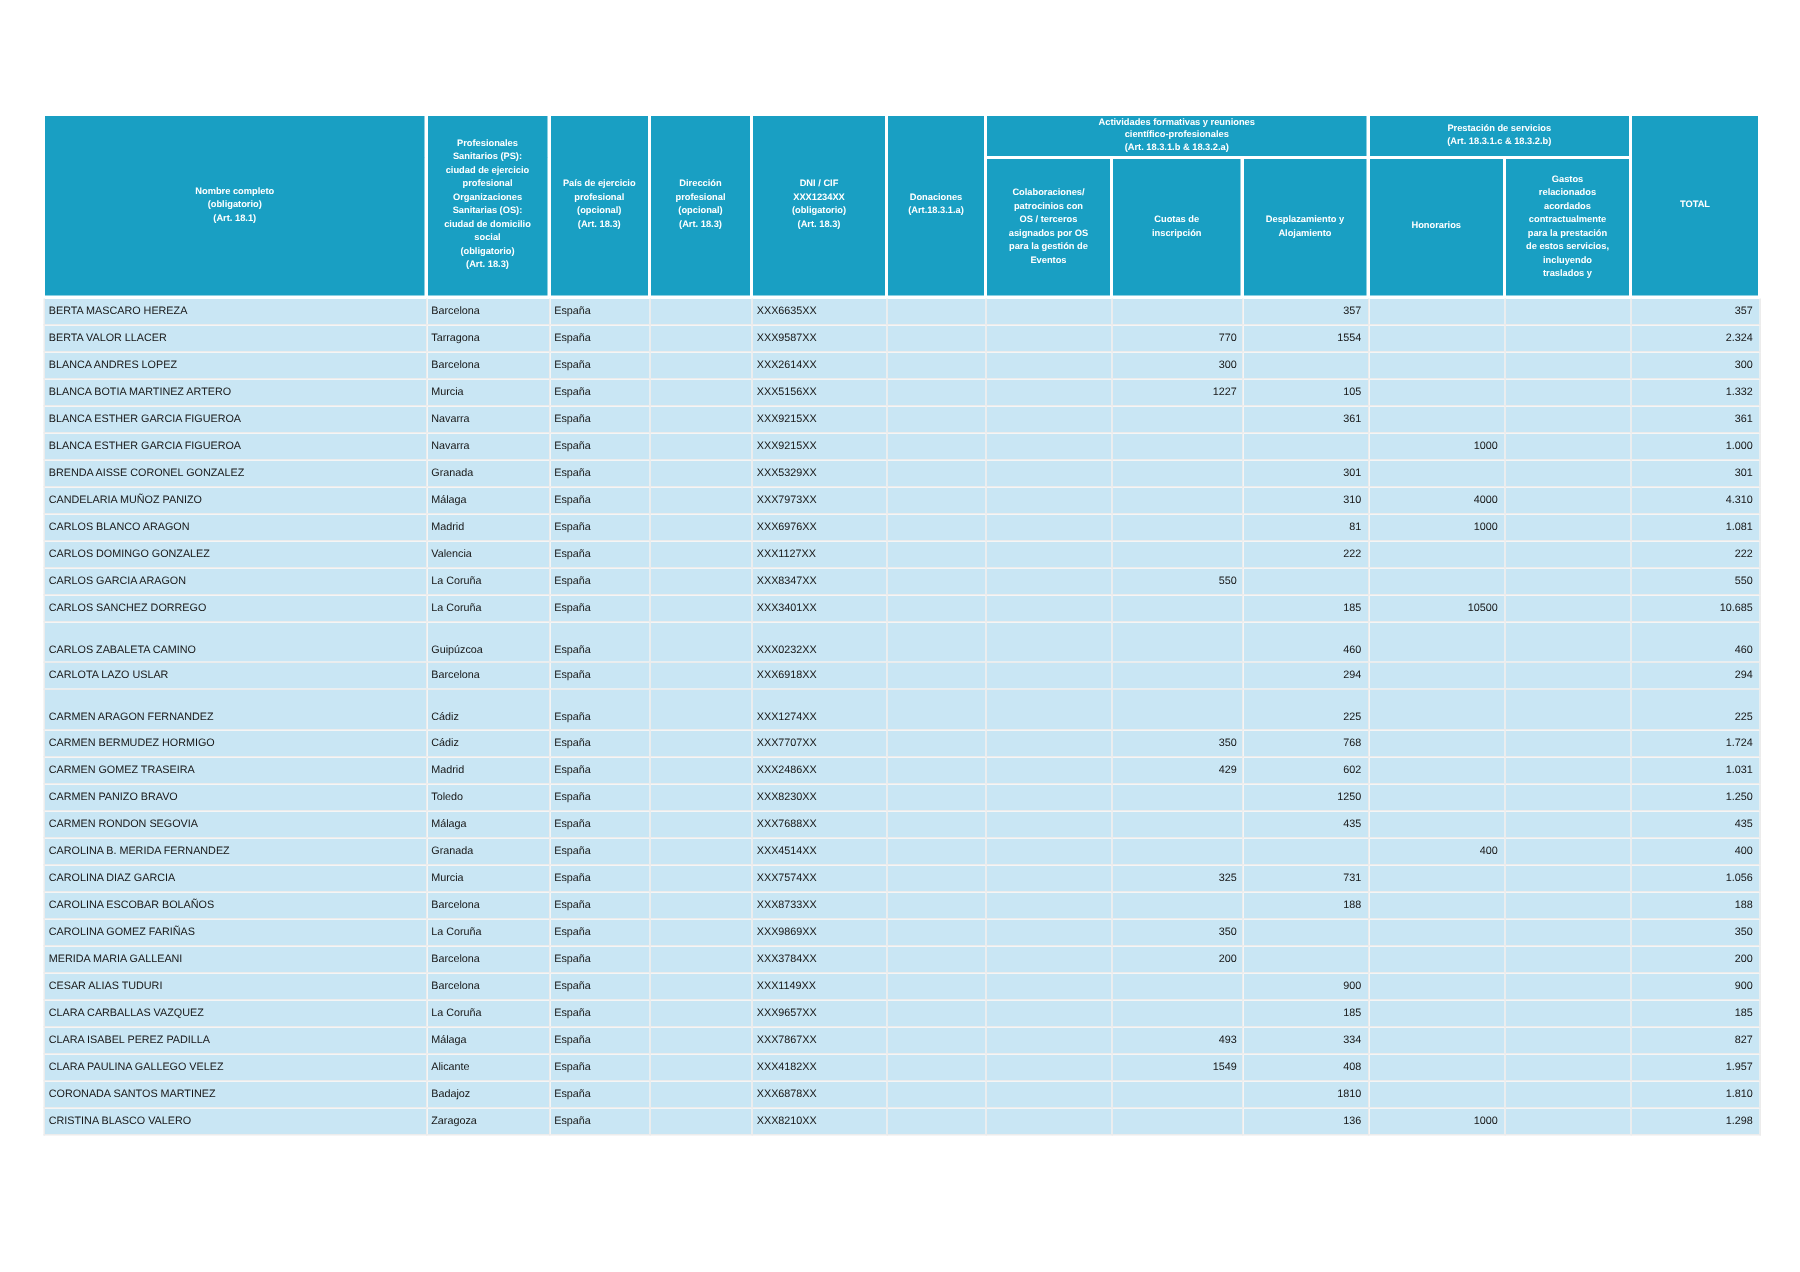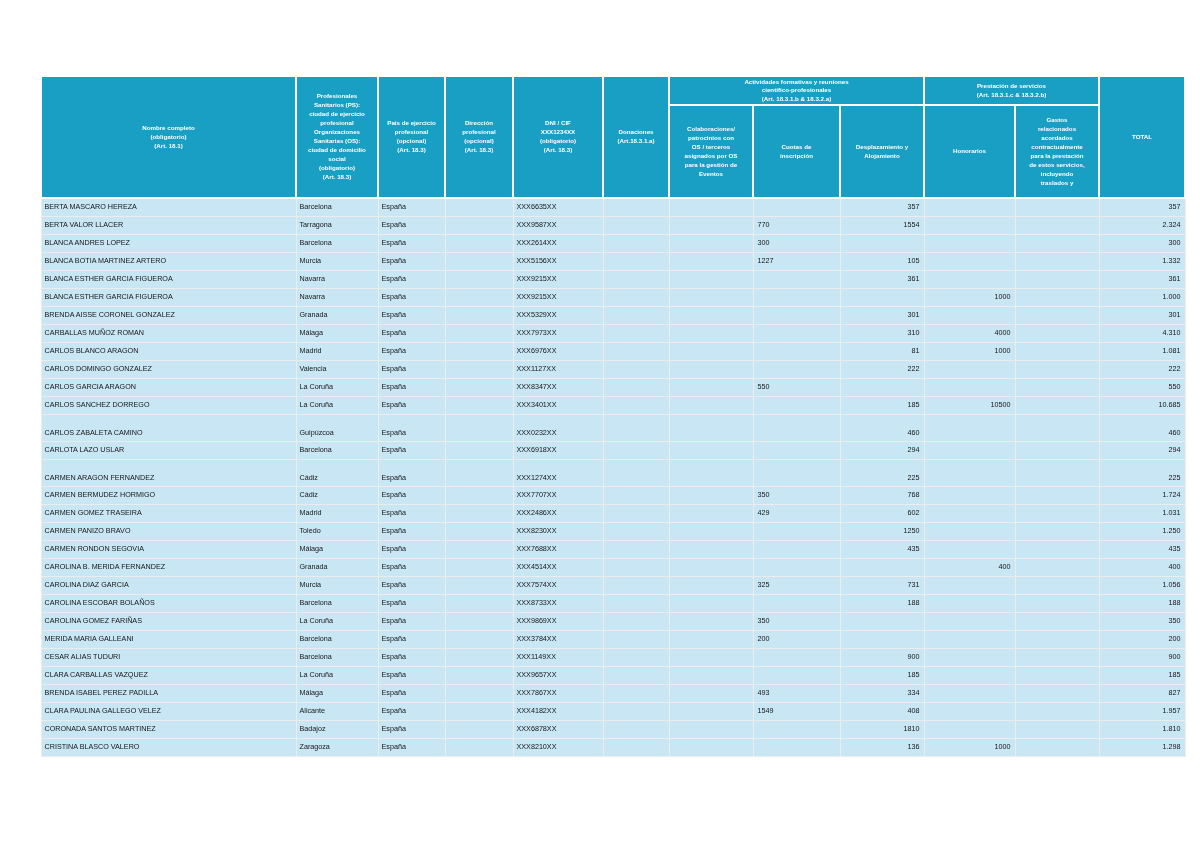--- a/index.html
+++ b/index.html
@@ -1,21 +1,21 @@
 <!DOCTYPE html>
 <html><head>
 <meta charset="utf-8">
 <style>
   html,body{margin:0;padding:0;}
   body{
     width:1200px;height:848px;background:#ffffff;
     font-family:"Liberation Sans", sans-serif;
     position:relative;overflow:hidden;
   }
-  .sheet{position:absolute;left:40px;top:75px;}
+  .sheet{position:absolute;left:28px;top:75px;}
   table{border-collapse:collapse;table-layout:fixed;width:1144px;}
 
   
   th{
     background:#199fc3;color:#ffffff;font-weight:bold;
     font-size:6.2px;line-height:1.45;text-align:center;
     vertical-align:middle;white-space:pre-line;
     border:2px solid #ffffff;padding:1px 2px;overflow:hidden;
   }
   tr.group-row{height:29px;}
@@ -30,21 +30,21 @@
     border:1px solid #ececec;
     padding:0 3px;vertical-align:middle;
     white-space:nowrap;overflow:hidden;
   }
   tbody tr{height:18px;}
   tbody tr.tall{height:27px;}
   tbody tr.tall td{vertical-align:bottom;padding-bottom:4px;}
 
   td.al{text-align:left;}
   td.ar{text-align:right;padding-right:4px;}
-  td.c-cuotas{text-align:left;padding-left:4px;}
+  td.c-cuotas{text-align:right;padding-left:4px;}
 </style>
 </head>
 <body>
 
 <div class="sheet">
   <table>
     <colgroup>
       <col style="width:255px">
         <col style="width:82px">
         <col style="width:67px">
@@ -209,21 +209,21 @@
     <td class="al">XXX5329XX</td>
     <td class="al"></td>
     <td class="al"></td>
     <td class="c-cuotas"></td>
     <td class="ar">301</td>
     <td class="ar"></td>
     <td class="al"></td>
     <td class="ar">301</td>
   </tr>
         <tr>
-    <td class="al">CARBALLAS MUÑOZ ROMAN</td>
+    <td class="al">CANDELARIA MUÑOZ PANIZO</td>
     <td class="al">Málaga</td>
     <td class="al">España</td>
     <td class="al"></td>
     <td class="al">XXX7973XX</td>
     <td class="al"></td>
     <td class="al"></td>
     <td class="c-cuotas"></td>
     <td class="ar">310</td>
     <td class="ar">4000</td>
     <td class="al"></td>
@@ -475,21 +475,21 @@
     <td class="al">XXX9657XX</td>
     <td class="al"></td>
     <td class="al"></td>
     <td class="c-cuotas"></td>
     <td class="ar">185</td>
     <td class="ar"></td>
     <td class="al"></td>
     <td class="ar">185</td>
   </tr>
         <tr>
-    <td class="al">BRENDA ISABEL PEREZ PADILLA</td>
+    <td class="al">CLARA ISABEL PEREZ PADILLA</td>
     <td class="al">Málaga</td>
     <td class="al">España</td>
     <td class="al"></td>
     <td class="al">XXX7867XX</td>
     <td class="al"></td>
     <td class="al"></td>
     <td class="c-cuotas">493</td>
     <td class="ar">334</td>
     <td class="ar"></td>
     <td class="al"></td>

